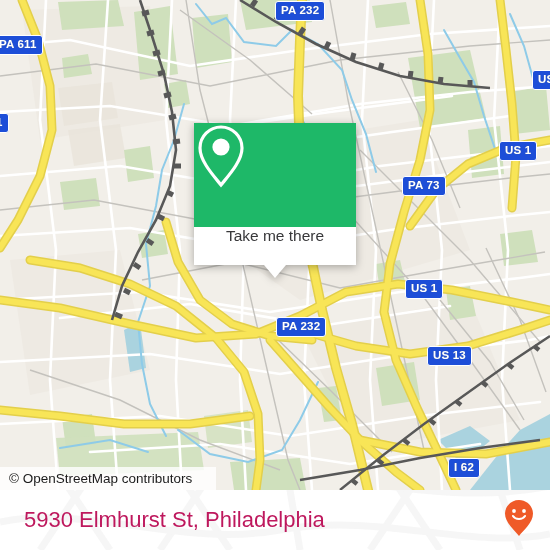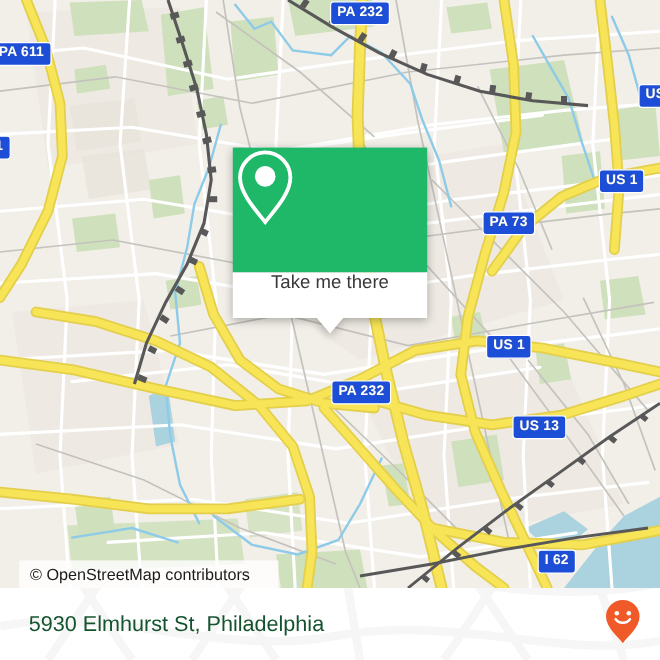--- a/index.html
+++ b/index.html
@@ -61,38 +61,38 @@
   #popup-tail{
     position:absolute;left:50%;margin-left:-11px;top:142px;
     width:0;height:0;
     border-left:11px solid transparent;
     border-right:11px solid transparent;
     border-top:13px solid #ffffff;
   }
 
   
   #attrib{
-    position:absolute;left:16px;top:467px;
+    position:absolute;left:0;top:467px;
     background:rgba(255,255,255,.80);
     color:#1b1b1b;font-size:13.5px;line-height:23px;
     padding:0 24px 0 9px;height:23px;white-space:nowrap;
   }
 
   
   #footer{
     position:absolute;left:0;top:490px;width:550px;height:60px;
     background:#ffffff;overflow:hidden;
   }
   #footer-watermark{
     position:absolute;left:0;top:-60px;width:550px;height:120px;opacity:.40;
   }
   #address{
     position:absolute;left:24px;top:0;height:60px;
     display:flex;align-items:center;
-    color:#14532d;font-size:18px;white-space:nowrap;
+    color:#be185d;font-size:22px;white-space:nowrap;
   }
   #brand{
     position:absolute;right:16px;top:0;height:60px;
     display:flex;align-items:center;gap:2px;
   }
   #brand-text{
     color:#2b2b2b;font-size:33px;font-weight:bold;letter-spacing:-0.6px;line-height:33px;
   }
 </style>
 </head>

